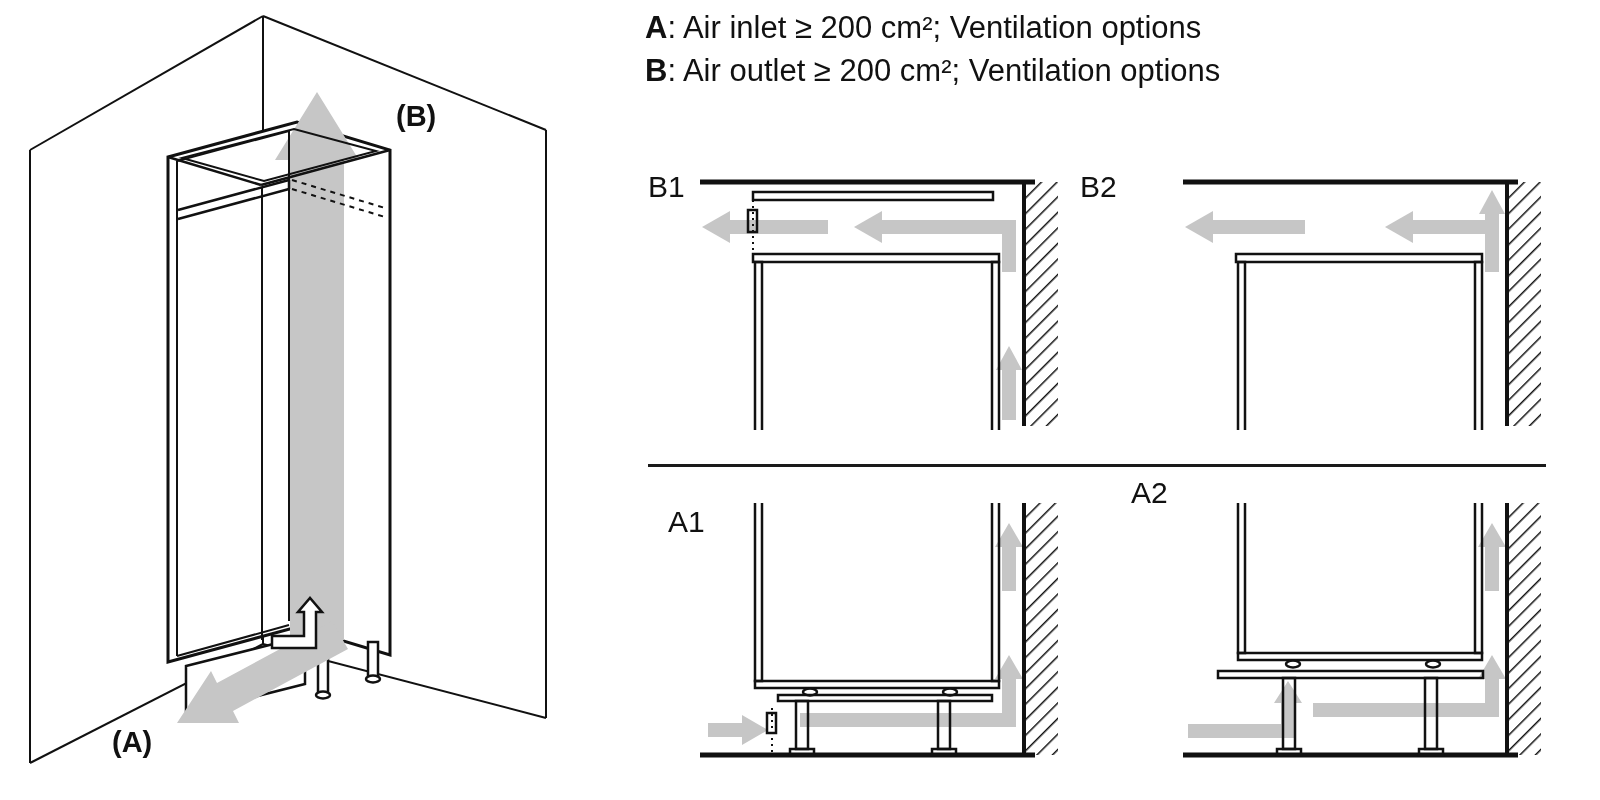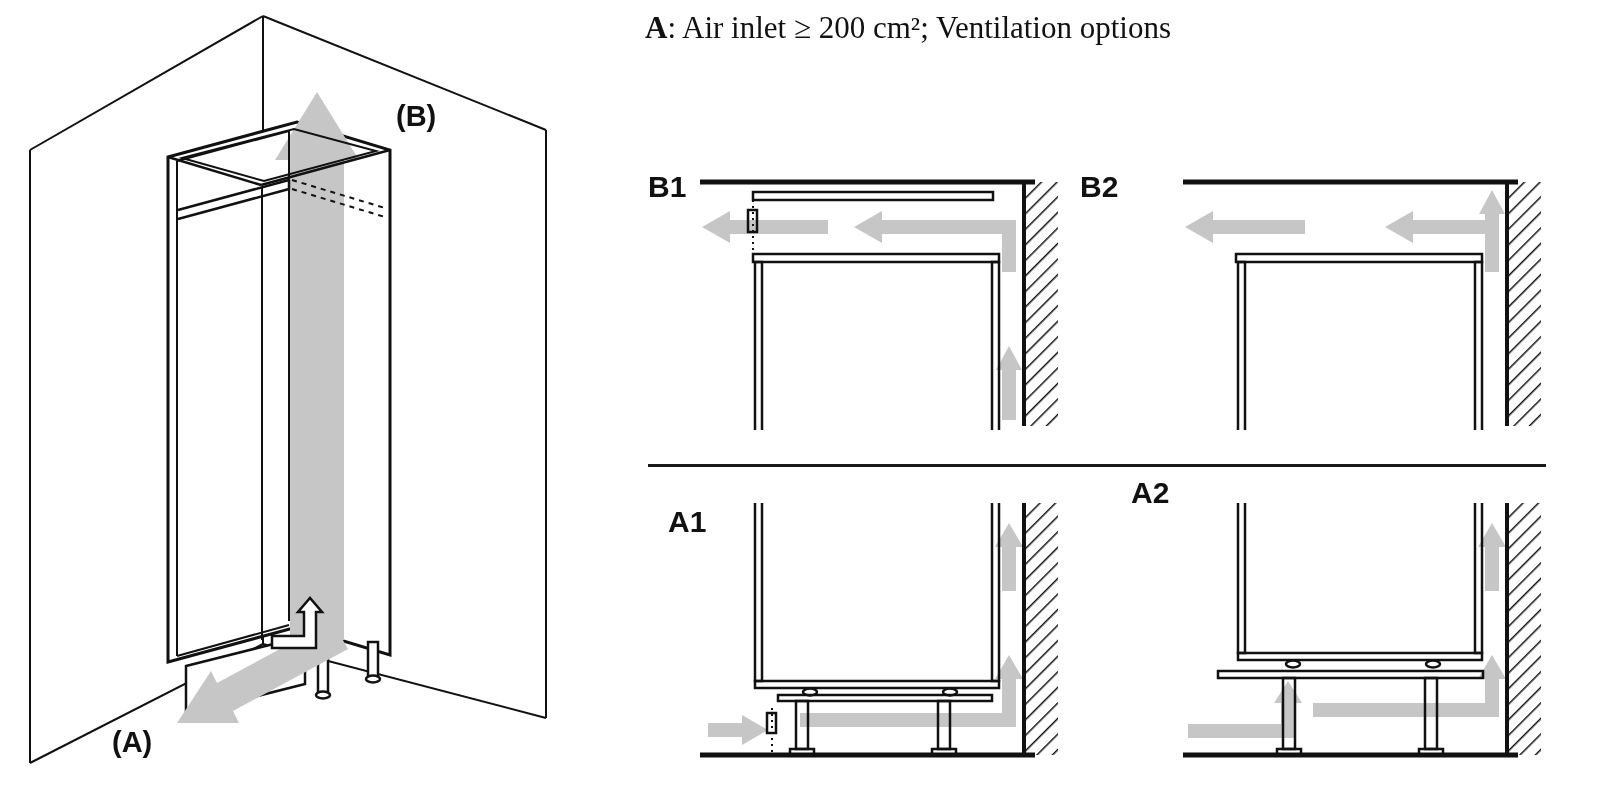--- a/index.html
+++ b/index.html
@@ -1,22 +1,22 @@
 <!DOCTYPE html>
 <html><head>
 <meta charset="utf-8">
 <style>
   html,body{margin:0;padding:0;background:#fff;}
   .page{position:relative;width:1600px;height:800px;background:#ffffff;overflow:hidden;
         font-family:"Liberation Sans",sans-serif;color:#111;}
   .abs{position:absolute;}
-  .legend{left:645px;top:6px;font-family:Liberation Serif, serif;}
+  .legend{left:645px;top:6px;}
   .legend-line{font-size:31px;line-height:43px;white-space:nowrap;color:#111;}
   .legend-line .b{font-weight:bold;}
-  .panel-label{font-size:30px;font-weight:bold;color:#111;}
+  .panel-label{font-size:30px;font-weight:normal;color:#111;}
   .iso-label{font-size:29px;font-weight:bold;color:#111;}
   .divider{background:#1a1a1a;}
   svg{display:block;}
   .ln{fill:none;stroke:#111;stroke-width:2.5px;}
   .thick{fill:none;stroke:#111;stroke-width:5px;}
   .mid{fill:none;stroke:#111;stroke-width:4px;}
   .thin{fill:none;stroke:#111;stroke-width:2px;}
   .dash{fill:none;stroke:#111;stroke-width:2px;stroke-dasharray:5 5;}
   .dot{fill:none;stroke:#111;stroke-width:2px;stroke-dasharray:2 4;}
   .arrow{fill:#c6c6c6;stroke:none;}
@@ -78,20 +78,21 @@
       <line class="dash" x1="292" y1="180" x2="385" y2="208"></line>
       <line class="dash" x1="292" y1="189" x2="385" y2="217"></line>
     </g>
   </svg>
 
   <div class="abs iso-label" style="left:396px;top:100px">(B)</div>
   <div class="abs iso-label" style="left:112px;top:726px">(A)</div>
 
   <div class="abs legend">
     <div class="legend-line"><span class="b">A</span><span>: Air inlet ≥ 200 cm²; Ventilation options</span></div>
+    <div class="legend-line"><span class="b">B</span><span>: Air outlet ≥ 200 cm²; Ventilation options</span></div>
   </div>
 
   <div class="abs panel-label" style="left:648px;top:170px">B1</div>
   <svg class="abs" style="left:650px;top:168px" width="410" height="262" viewBox="0 0 410 262">
     <rect x="374" y="14" width="34" height="244" fill="url(#hatch)"></rect>
     <g>
       <polygon class="arrow" points="178,52 80,52 80,43 52,59 80,75 80,66 178,66"></polygon>
       <polygon class="arrow" points="352,104 352,66 232,66 232,75 204,59 232,43 232,52 366,52 366,104"></polygon>
       <polygon class="arrow" points="352,252 352,202 346,202 359,178 372,202 366,202 366,252"></polygon>
     </g>

